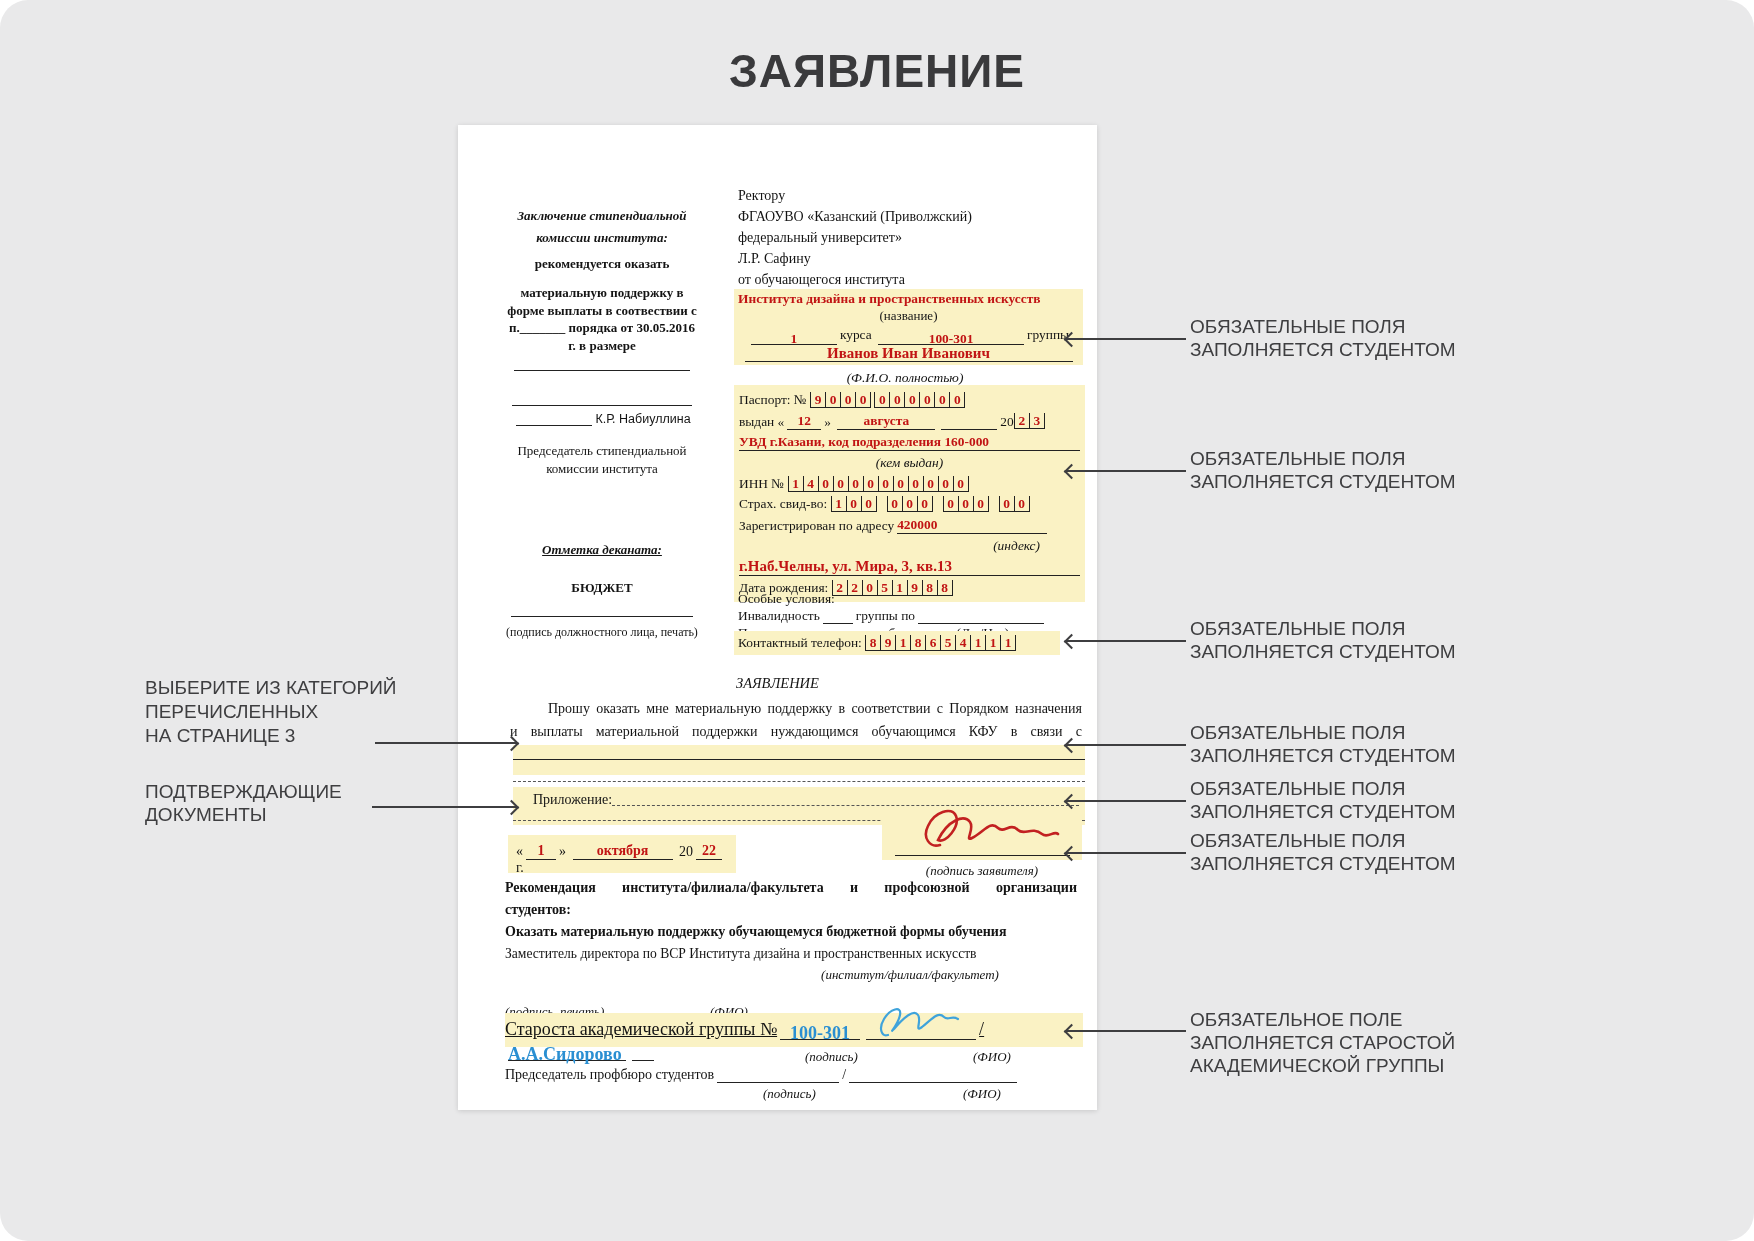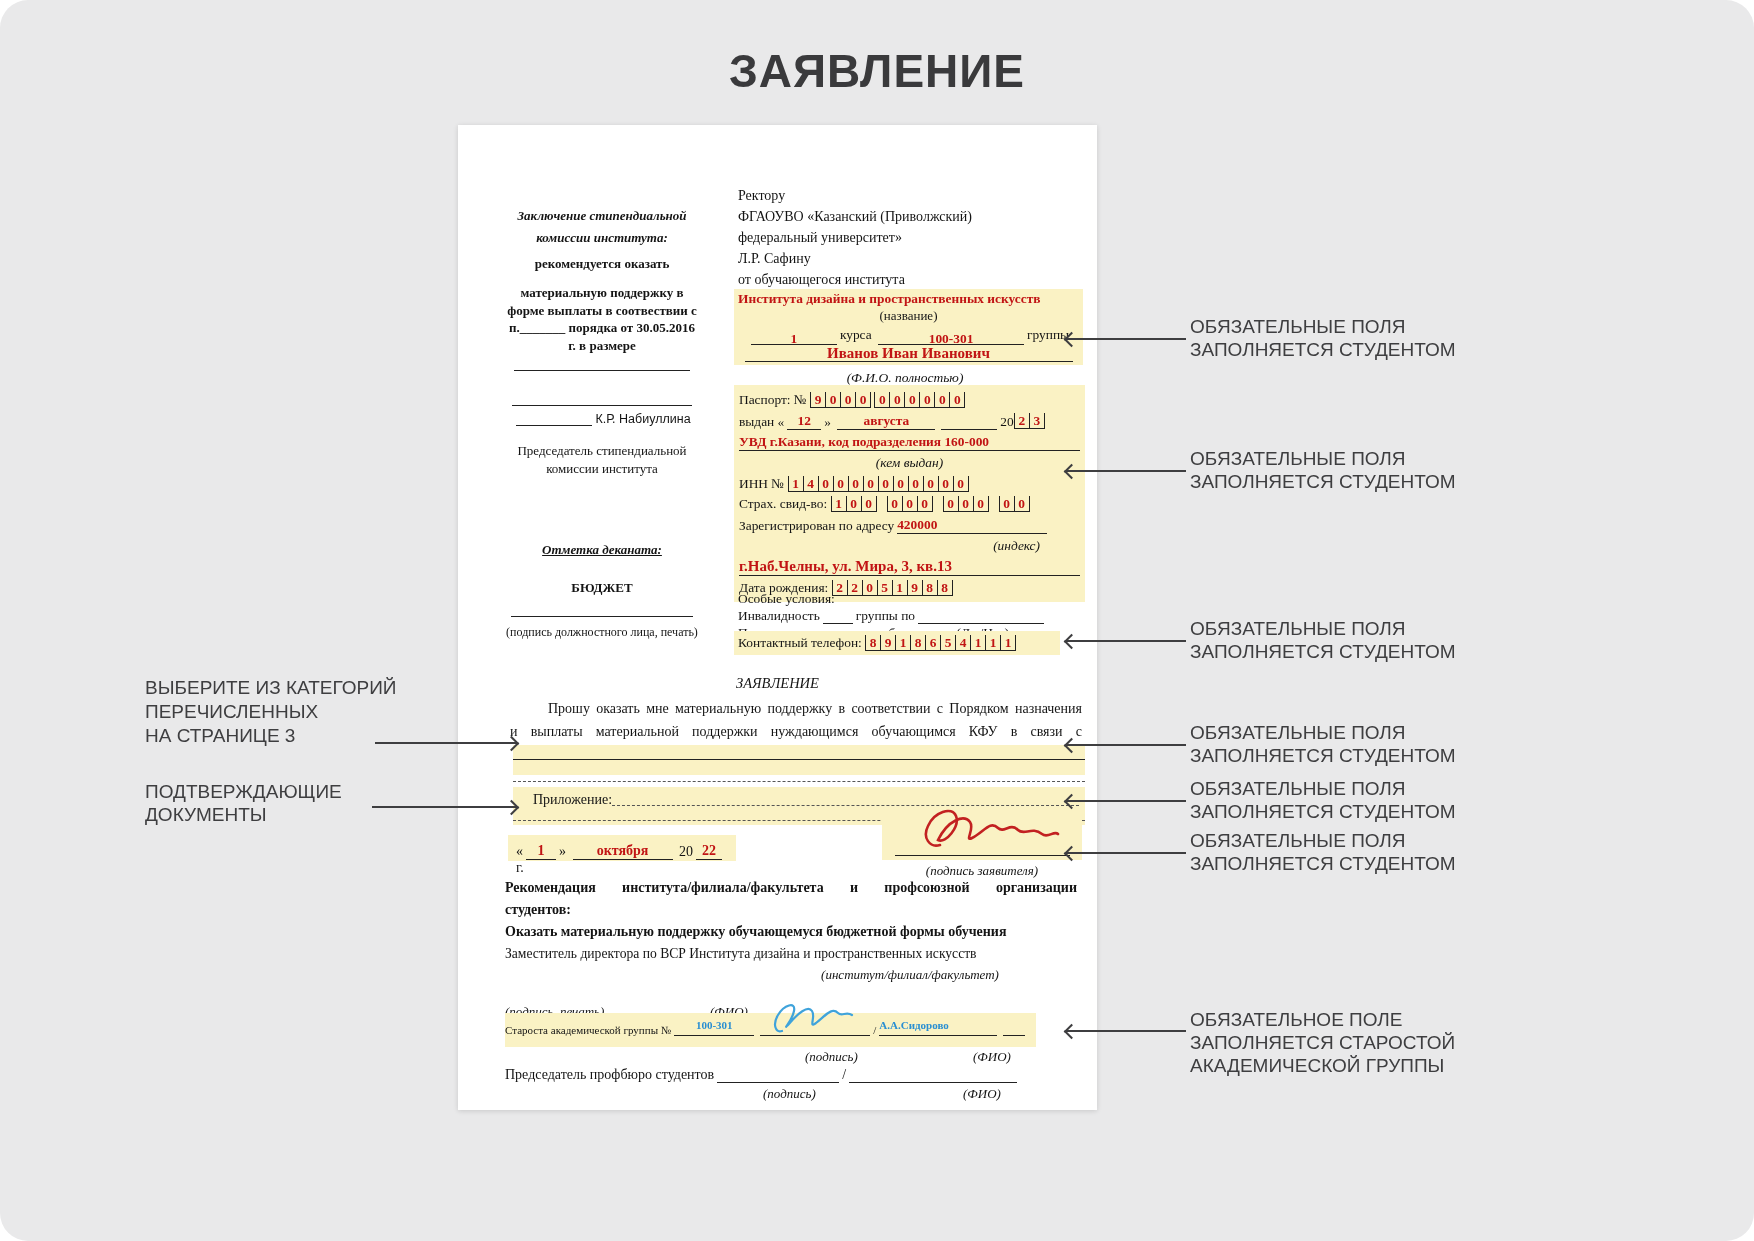--- a/index.html
+++ b/index.html
@@ -60,31 +60,31 @@
   .sttl{left:0;top:550px;width:639px;text-align:center;font-style:italic;font-size:14.5px;}
   .stpar{left:52px;top:572px;width:572px;font-size:14px;line-height:23px;}
   .stpar .l1{text-indent:38px;}
   .band1{left:55px;top:620px;width:572px;height:30px;}
   .band1 .mid{position:absolute;left:0;top:14px;width:100%;border-top:1.5px solid #222;}
   .dash1{left:55px;top:656px;width:572px;}
   .band2{left:55px;top:662px;width:572px;height:38px;}
   .band2 .prow{display:flex;align-items:flex-end;padding:5px 6px 0 20px;font-size:14px;}
   .band2 .pfill{flex:1;border-bottom:1.5px dashed #555;height:0;margin-bottom:2px;}
   .band2 .dash2{position:absolute;left:0;bottom:4px;width:100%;border-bottom:1.5px dashed #555;}
-  .datebox{left:50px;top:710px;width:228px;height:26px;font-size:14px;padding-top:8px;box-sizing:border-box;padding-left:8px;}
+  .datebox{left:50px;top:710px;width:228px;height:38px;font-size:14px;padding-top:8px;box-sizing:border-box;padding-left:8px;}
   .signbox{left:424px;top:694px;width:200px;height:41px;display:flex;align-items:flex-end;justify-content:center;}
   .signbox .sigline{width:175px;border-bottom:1.5px solid #222;height:0;margin-bottom:4px;}
   .signbox svg{position:absolute;left:30px;bottom:0px;overflow:visible;}
   .signlab{left:424px;top:738px;width:200px;text-align:center;font-style:italic;font-size:13px;}
   
   .rec{left:47px;top:755px;width:578px;font-size:14px;}
   .rec .r{position:absolute;left:0;width:572px;}
   .rb{font-weight:bold;}
   .rec .inst-lab{left:240px;width:330px;text-align:center;font-style:italic;font-size:13px;}
-  .starob{position:absolute;left:0;top:133px;width:531px;height:34px;padding-top:6px;box-sizing:border-box;font-size:11px;}
+  .starob{position:absolute;left:0;top:133px;width:578px;height:34px;padding-top:6px;box-sizing:border-box;font-size:18px;text-decoration:underline;}
   .sigspot{position:relative;}
   .sigspot svg{position:absolute;left:8px;bottom:-2px;overflow:visible;}
   .ulab{position:absolute;font-style:italic;font-size:13px;}
 </style>
 </head>
 <body>
 
 <div class="stage">
 
   <div class="page-title">ЗАЯВЛЕНИЕ</div>

